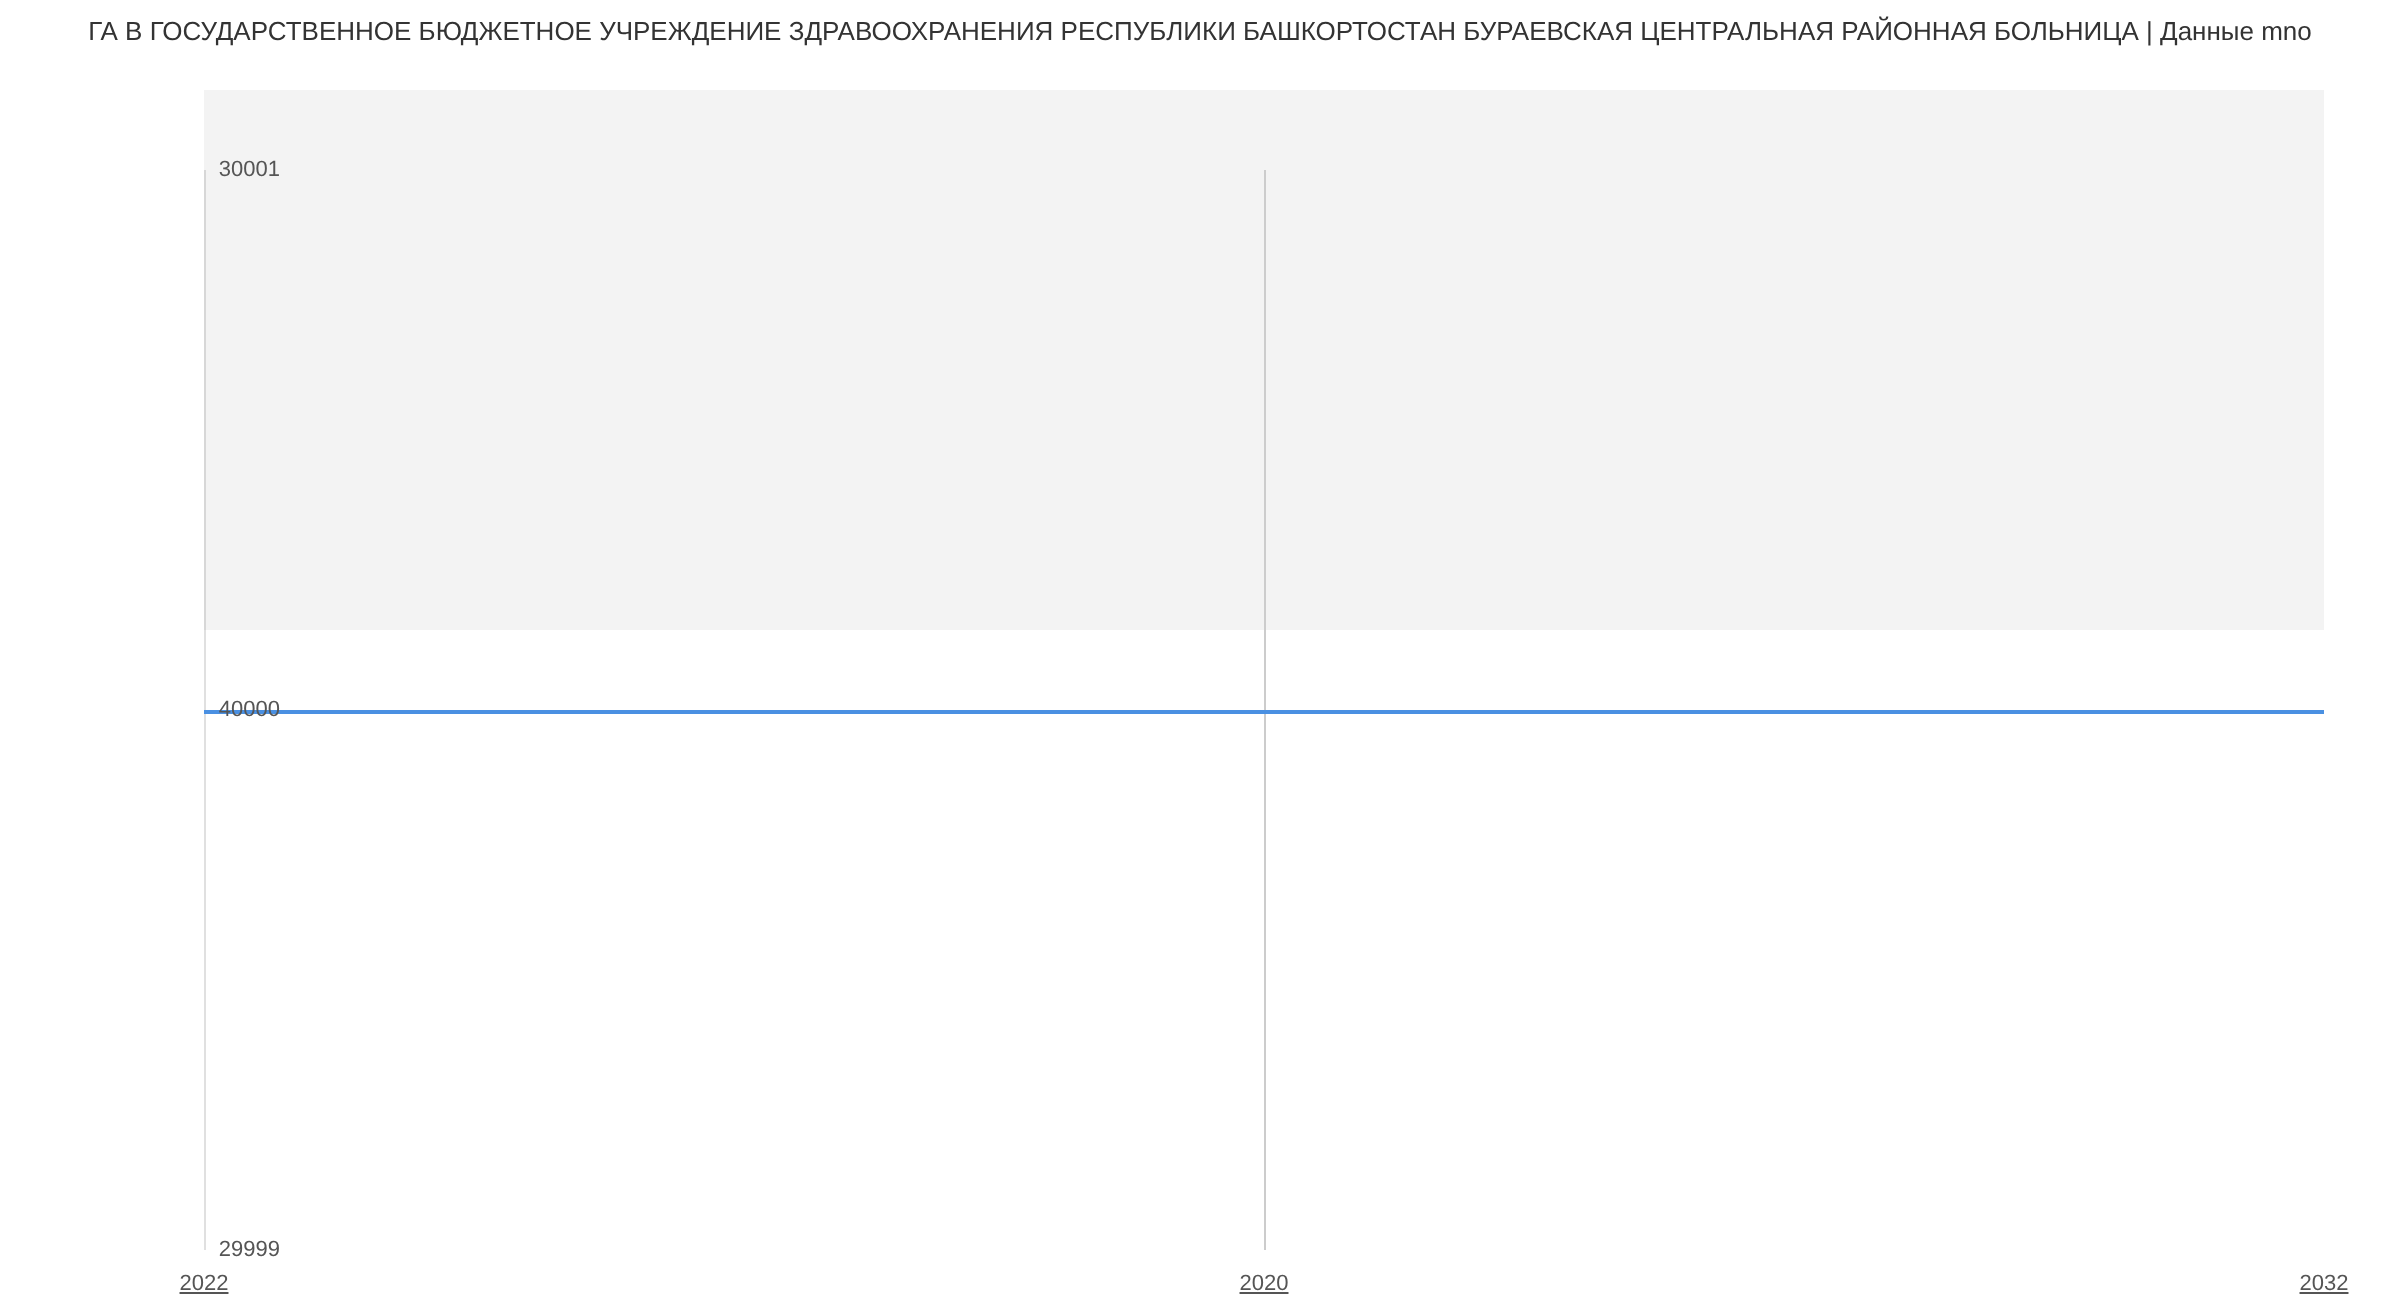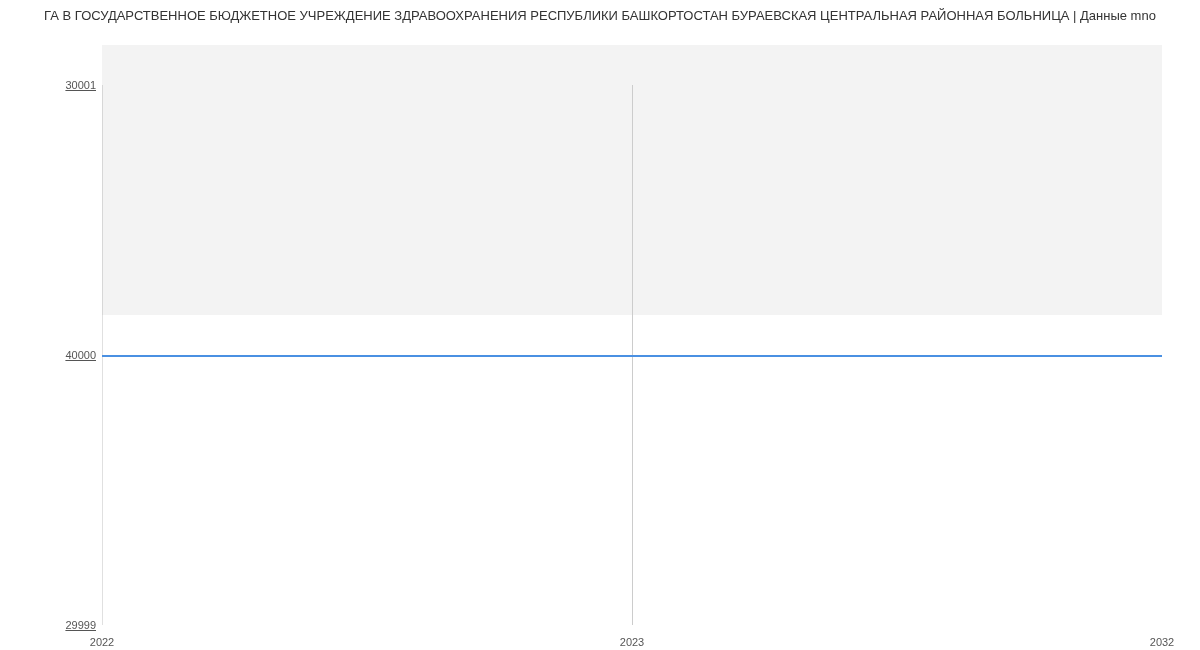--- a/index.html
+++ b/index.html
@@ -70,36 +70,36 @@
       position: absolute;
       left: 102px;
       top: 315px; 
       width: 1060px;
       height: 2px;
       background: #4a90e2;
     }
     
     .ytick {
       position: absolute;
-      right: 1104px; 
+      right: 1060px; 
       font-size: 11px;
       color: #555555;
       transform: translateY(-50%);
-      text-decoration: underline;
     }
     .ytick.t0 { top: 45px; }      
     .ytick.t1 { top: 315px; }     
     .ytick.t2 { top: 585px; text-align: right; }     
     
     .xtick {
       position: absolute;
       top: 596px;
       font-size: 11px;
       color: #555555;
       transform: translateX(-50%);
+      text-decoration: underline;
     }
     .xtick.x0 { left: 102px; }
     .xtick.x1 { left: 632px; }
     .xtick.x2 { left: 1162px; }
   </style>
 </head>
 <body>
 
 <div class="title">ГА В ГОСУДАРСТВЕННОЕ БЮДЖЕТНОЕ УЧРЕЖДЕНИЕ ЗДРАВООХРАНЕНИЯ РЕСПУБЛИКИ БАШКОРТОСТАН БУРАЕВСКАЯ ЦЕНТРАЛЬНАЯ РАЙОННАЯ БОЛЬНИЦА | Данные mno</div>
 
@@ -111,15 +111,15 @@
   <div class="yaxis-line"></div>
   <div class="vgrid"></div>
 
   <div class="data-line"></div>
 
   <div class="ytick t0">30001</div>
   <div class="ytick t1">40000</div>
   <div class="ytick t2">29999</div>
 
   <div class="xtick x0">2022</div>
-  <div class="xtick x1">2023</div>
+  <div class="xtick x1">2020</div>
   <div class="xtick x2">2032</div>
 </div>
 
 </body></html>

